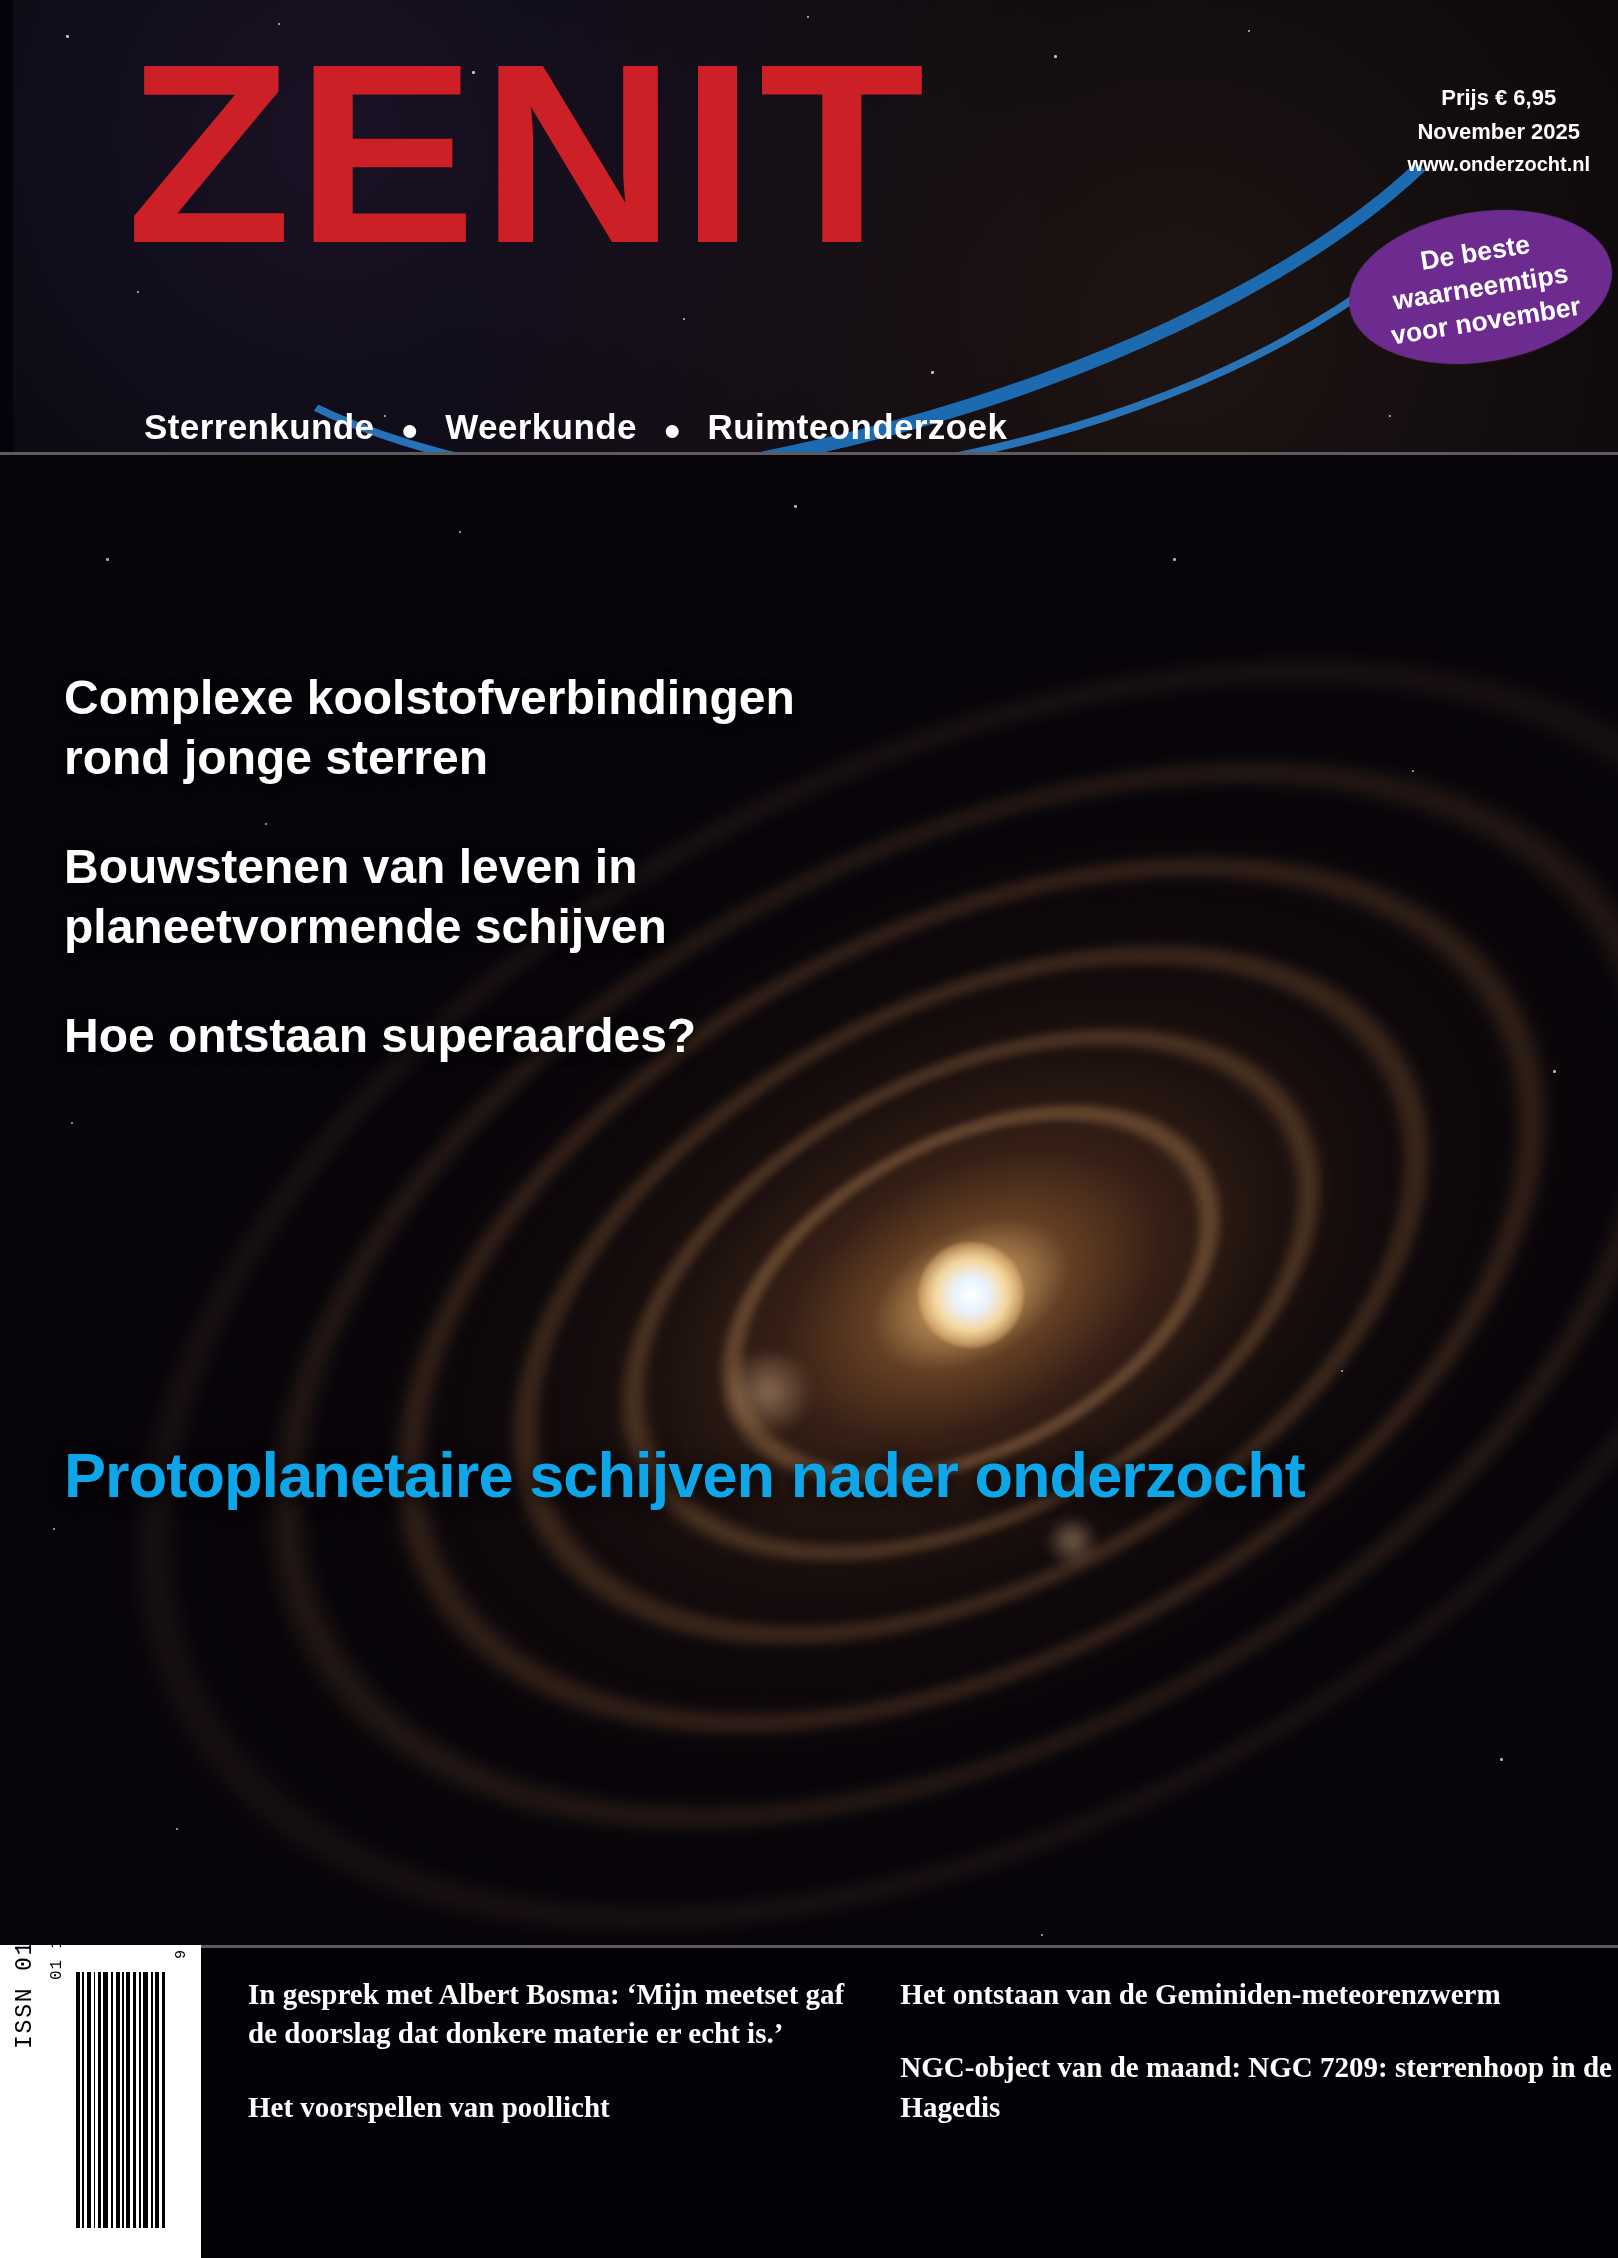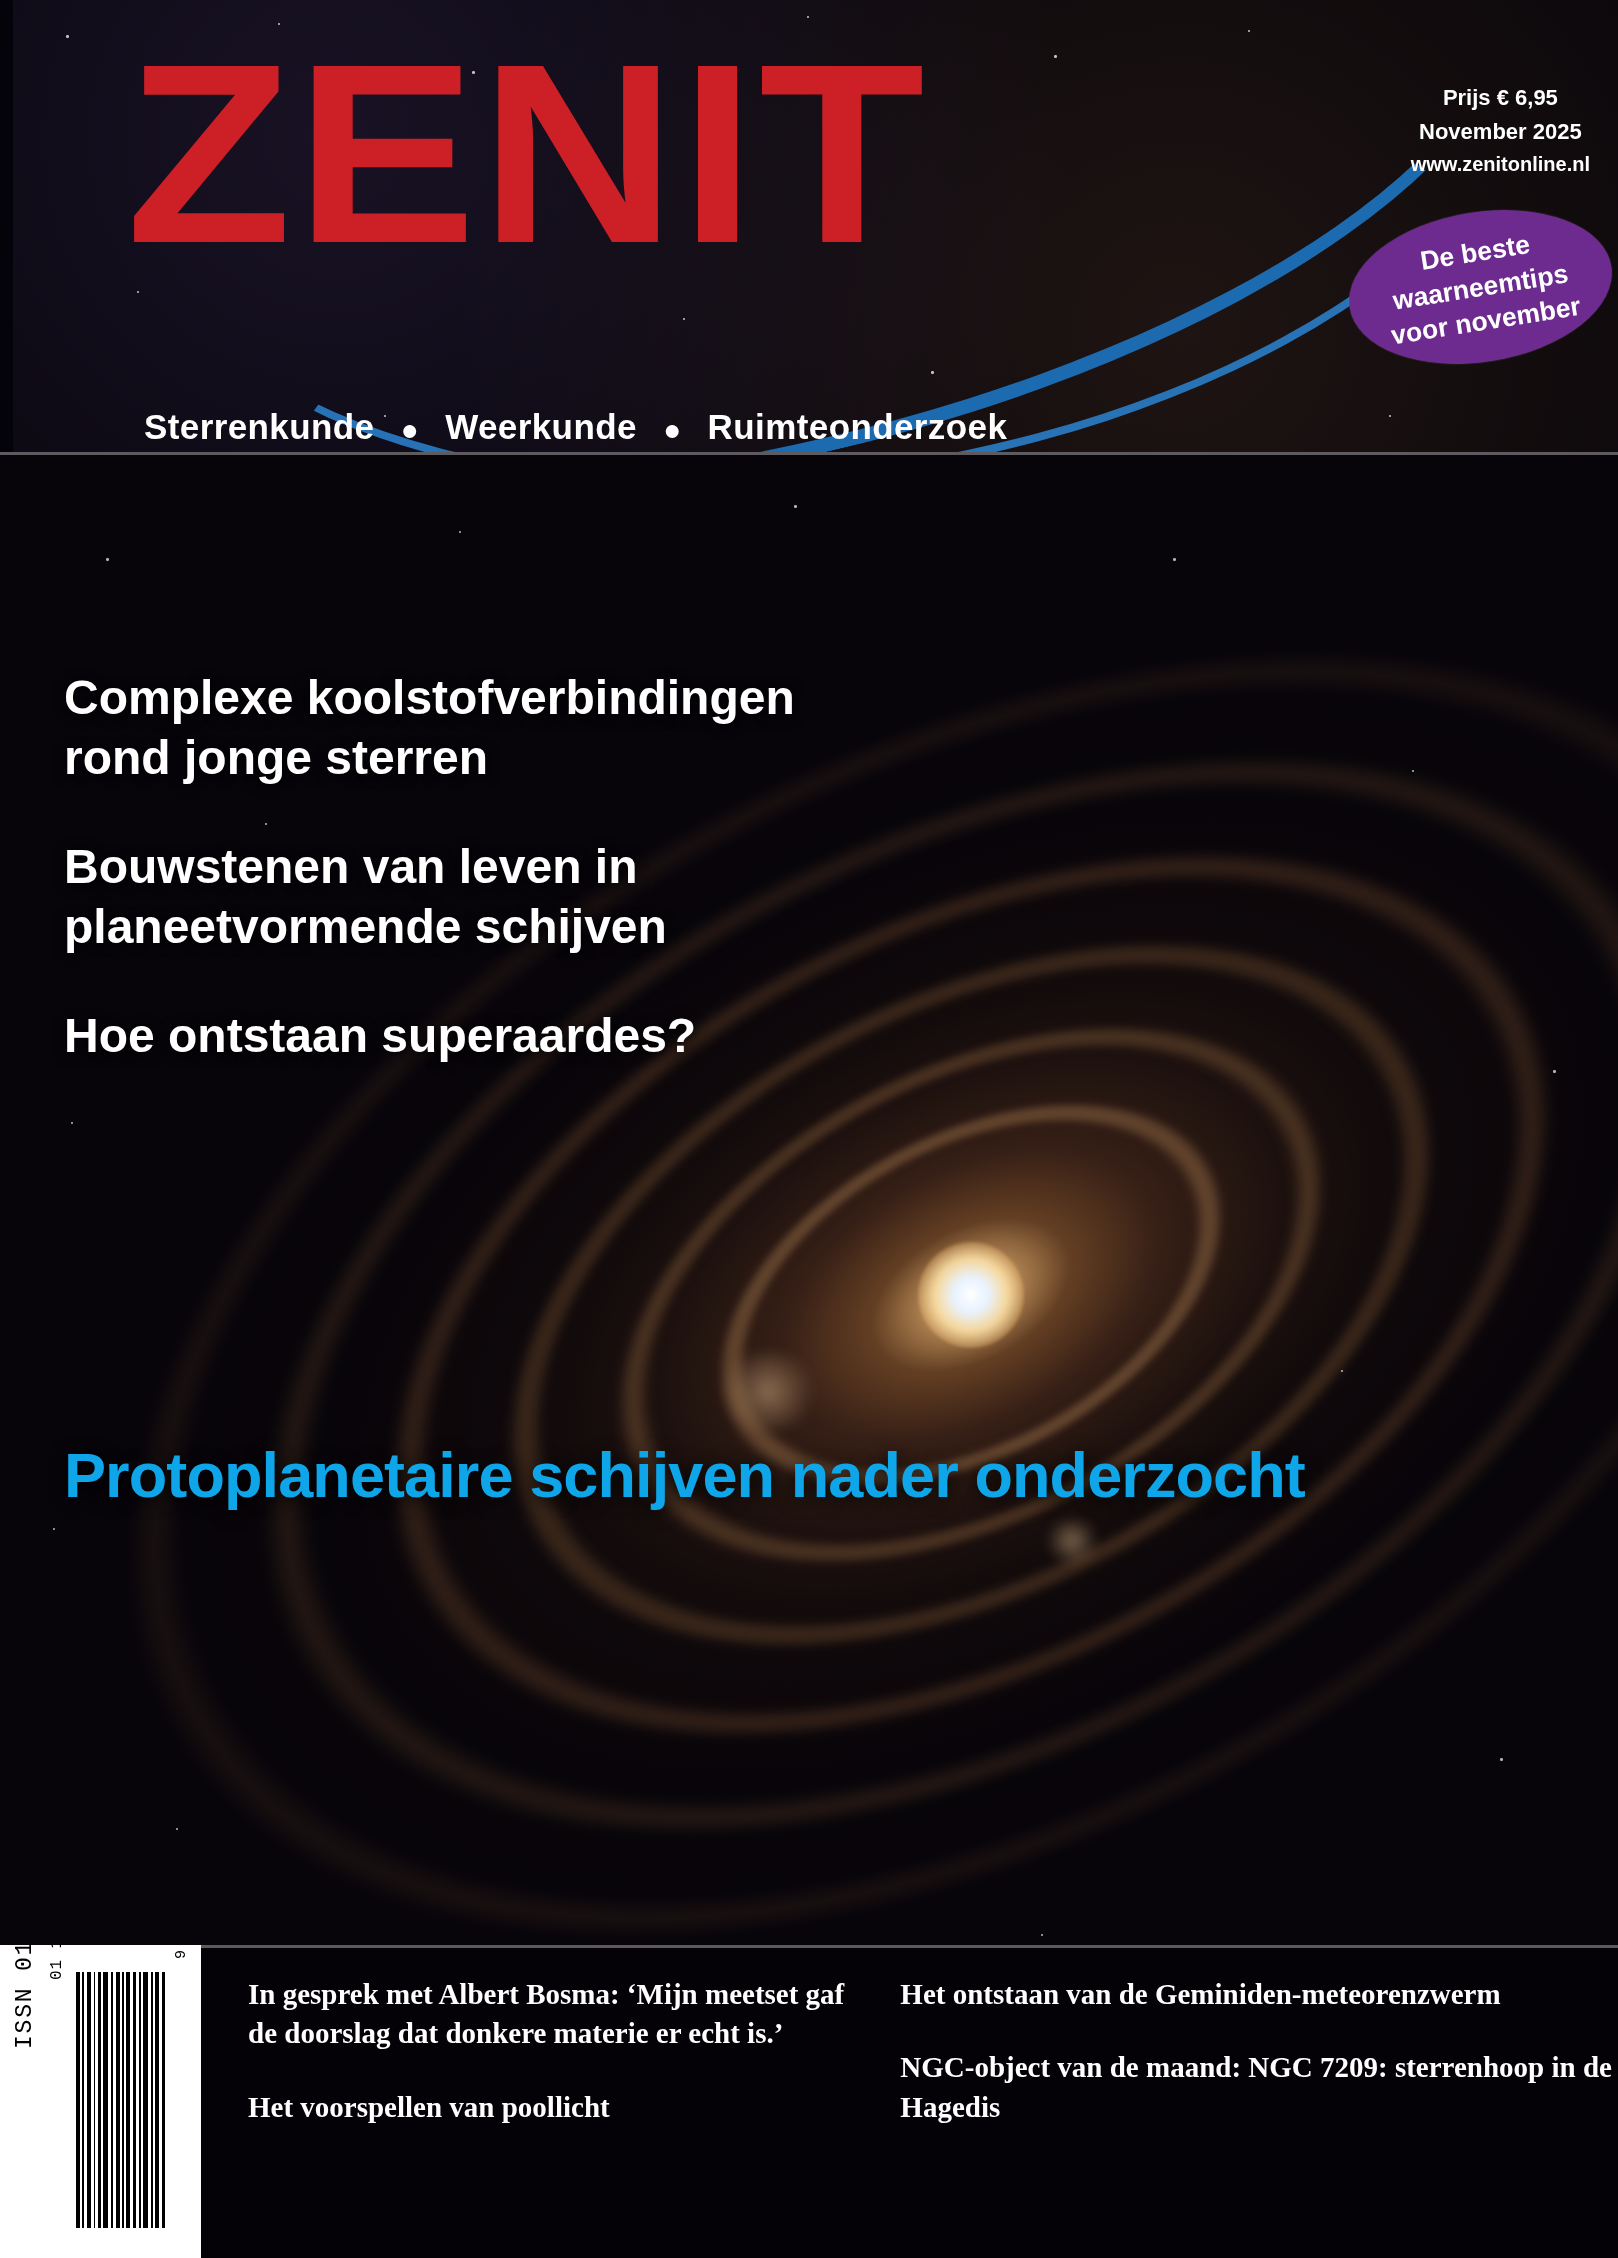--- a/index.html
+++ b/index.html
@@ -366,21 +366,21 @@
       <span>Sterrenkunde</span>
       <span class="dot">●</span>
       <span>Weerkunde</span>
       <span class="dot">●</span>
       <span>Ruimteonderzoek</span>
     </div>
 
     <div class="price-block">
       <div>Prijs € 6,95</div>
       <div>November 2025</div>
-      <div class="url">www.zenitonline.nl</div>
+      <div class="url">www.onderzocht.nl</div>
     </div>
 
     <div class="badge">
       <div class="badge-inner">
         <span>De beste</span>
         <span>waarneemtips</span>
         <span>voor november</span>
       </div>
     </div>
   </div>

